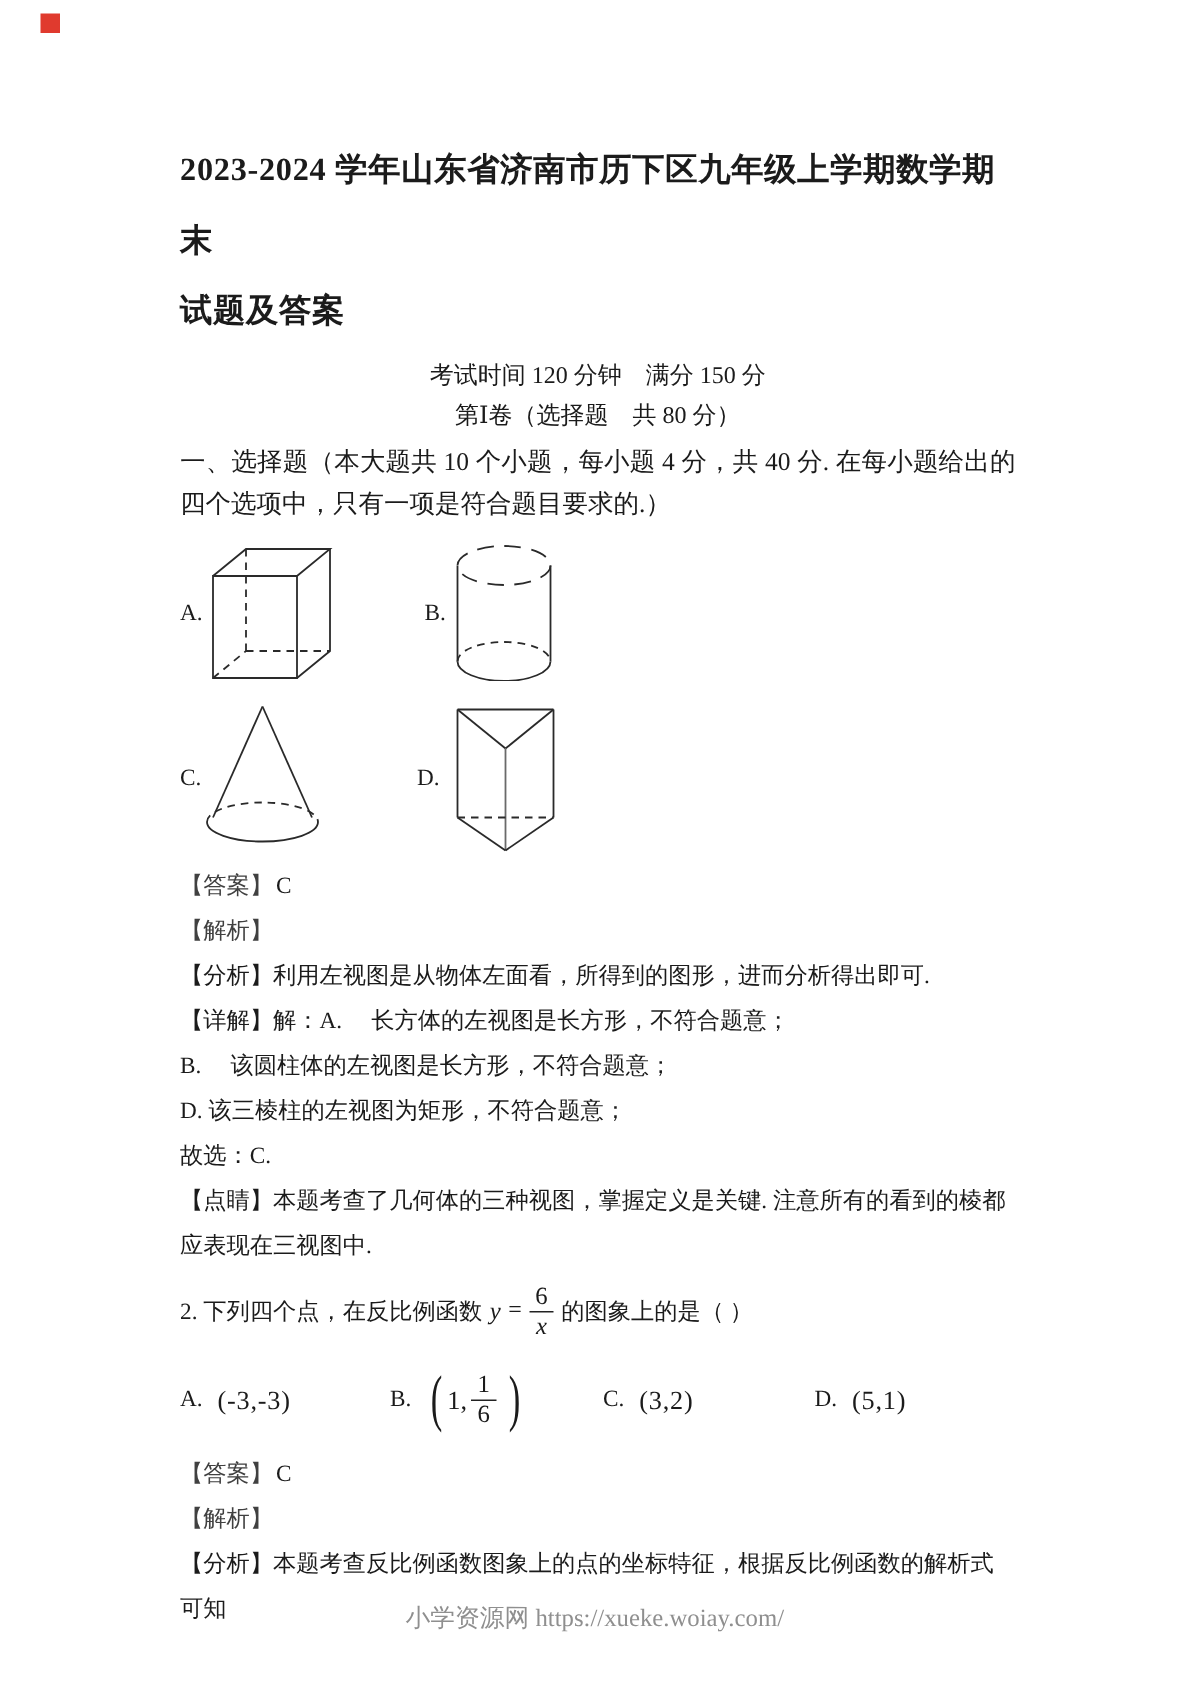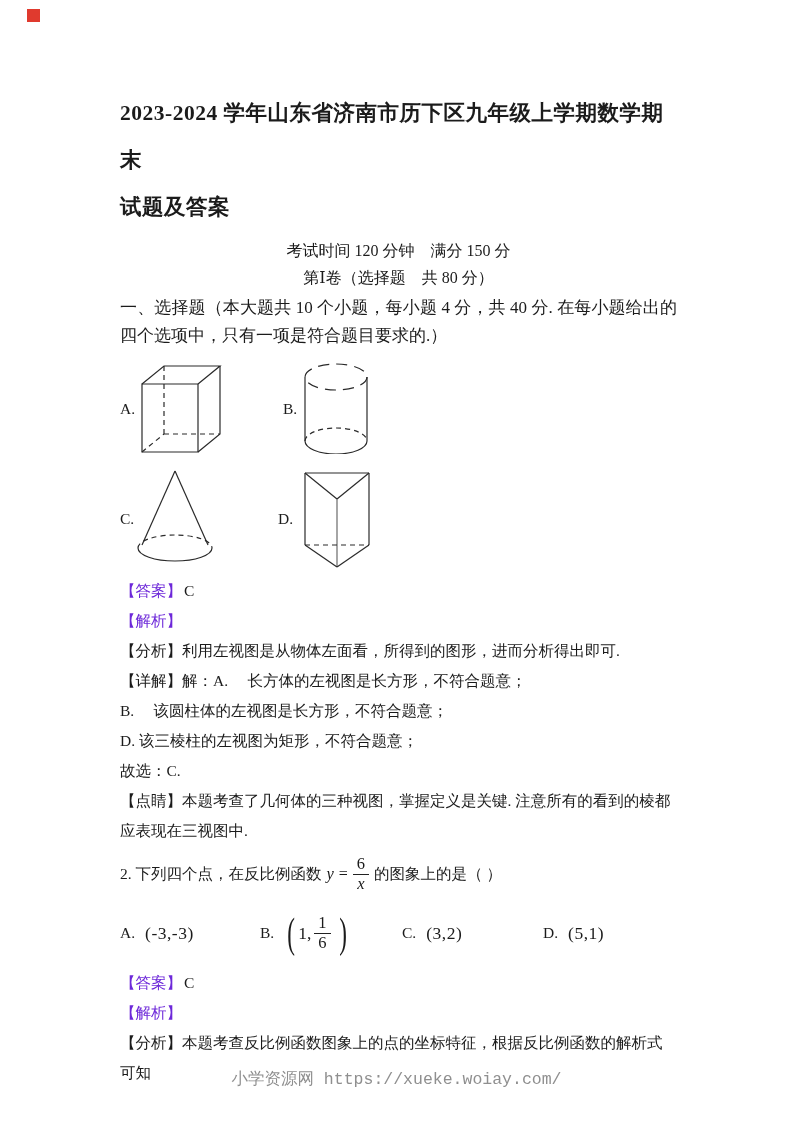--- a/index.html
+++ b/index.html
@@ -11,21 +11,21 @@
   }
   .red-marker { position:absolute; left:27px; top:5px; width:13px; height:13px; background:#e03a2e; }
   .content { position:absolute; left:120px; top:0; width:557px; }
 
   .doc-title { margin:86px 0 0 0; font-size:21.5px; font-weight:bold; line-height:47px; letter-spacing:.5px; }
   .center-line { text-align:center; font-size:16px; line-height:27px; margin:0; }
   .meta { margin-top:6px; }
   .instructions { margin:3px 0 0 0; font-size:17px; line-height:28px; text-align:justify; }
   .ln { margin:0; font-size:15.5px; line-height:30px; }
   .stem1 { margin-top:3px; }
-  .blue { color:#6d28d9; }
+  .blue { color:#404040; }
 
   .fig-row { position:relative; height:92px; margin-top:12px; }
   .fig-row2 { height:96px; margin-top:14px; }
   .opt-label { position:absolute; font-size:15.5px; }
   .fig { position:absolute; }
   .fig path, .fig ellipse, .fig line { fill:none; stroke:#2a2a2a; stroke-width:1.2; }
   .dashed { stroke-dasharray:5 4; }
   .ldash { stroke-dasharray:11 7; }
   .midedge { stroke:#6a6a6a !important; }
 
@@ -38,21 +38,21 @@
 
   .q2-options { position:relative; height:54px; margin-top:8px; }
   .q2-opt { position:absolute; top:0; height:54px; display:flex; align-items:center; }
   .q2-opt .opt-tag { font-size:15.5px; margin-right:10px; }
   .q2-opt .opt-val { font-size:17.5px; letter-spacing:.5px; }
   .bigparen { font-size:42px; font-weight:200; line-height:50px; transform:scaleX(.55); display:inline-block; }
   .bfrac-inner { display:inline-flex; align-items:center; font-size:17.5px; }
   .answer-val { margin-left:2px; }
 
   .footer { position:absolute; left:0; top:1064px; width:793px; text-align:center;
-    font-family:Liberation Mono, monospace; font-size:16.5px; color:#8f8f8f; }
+    font-family:Liberation Serif, serif; font-size:16.5px; color:#8f8f8f; }
 </style>
 </head>
 <body>
 
 <div class="page">
   <div class="red-marker"></div>
 
   <div class="content">
 
     <h1 class="doc-title">

